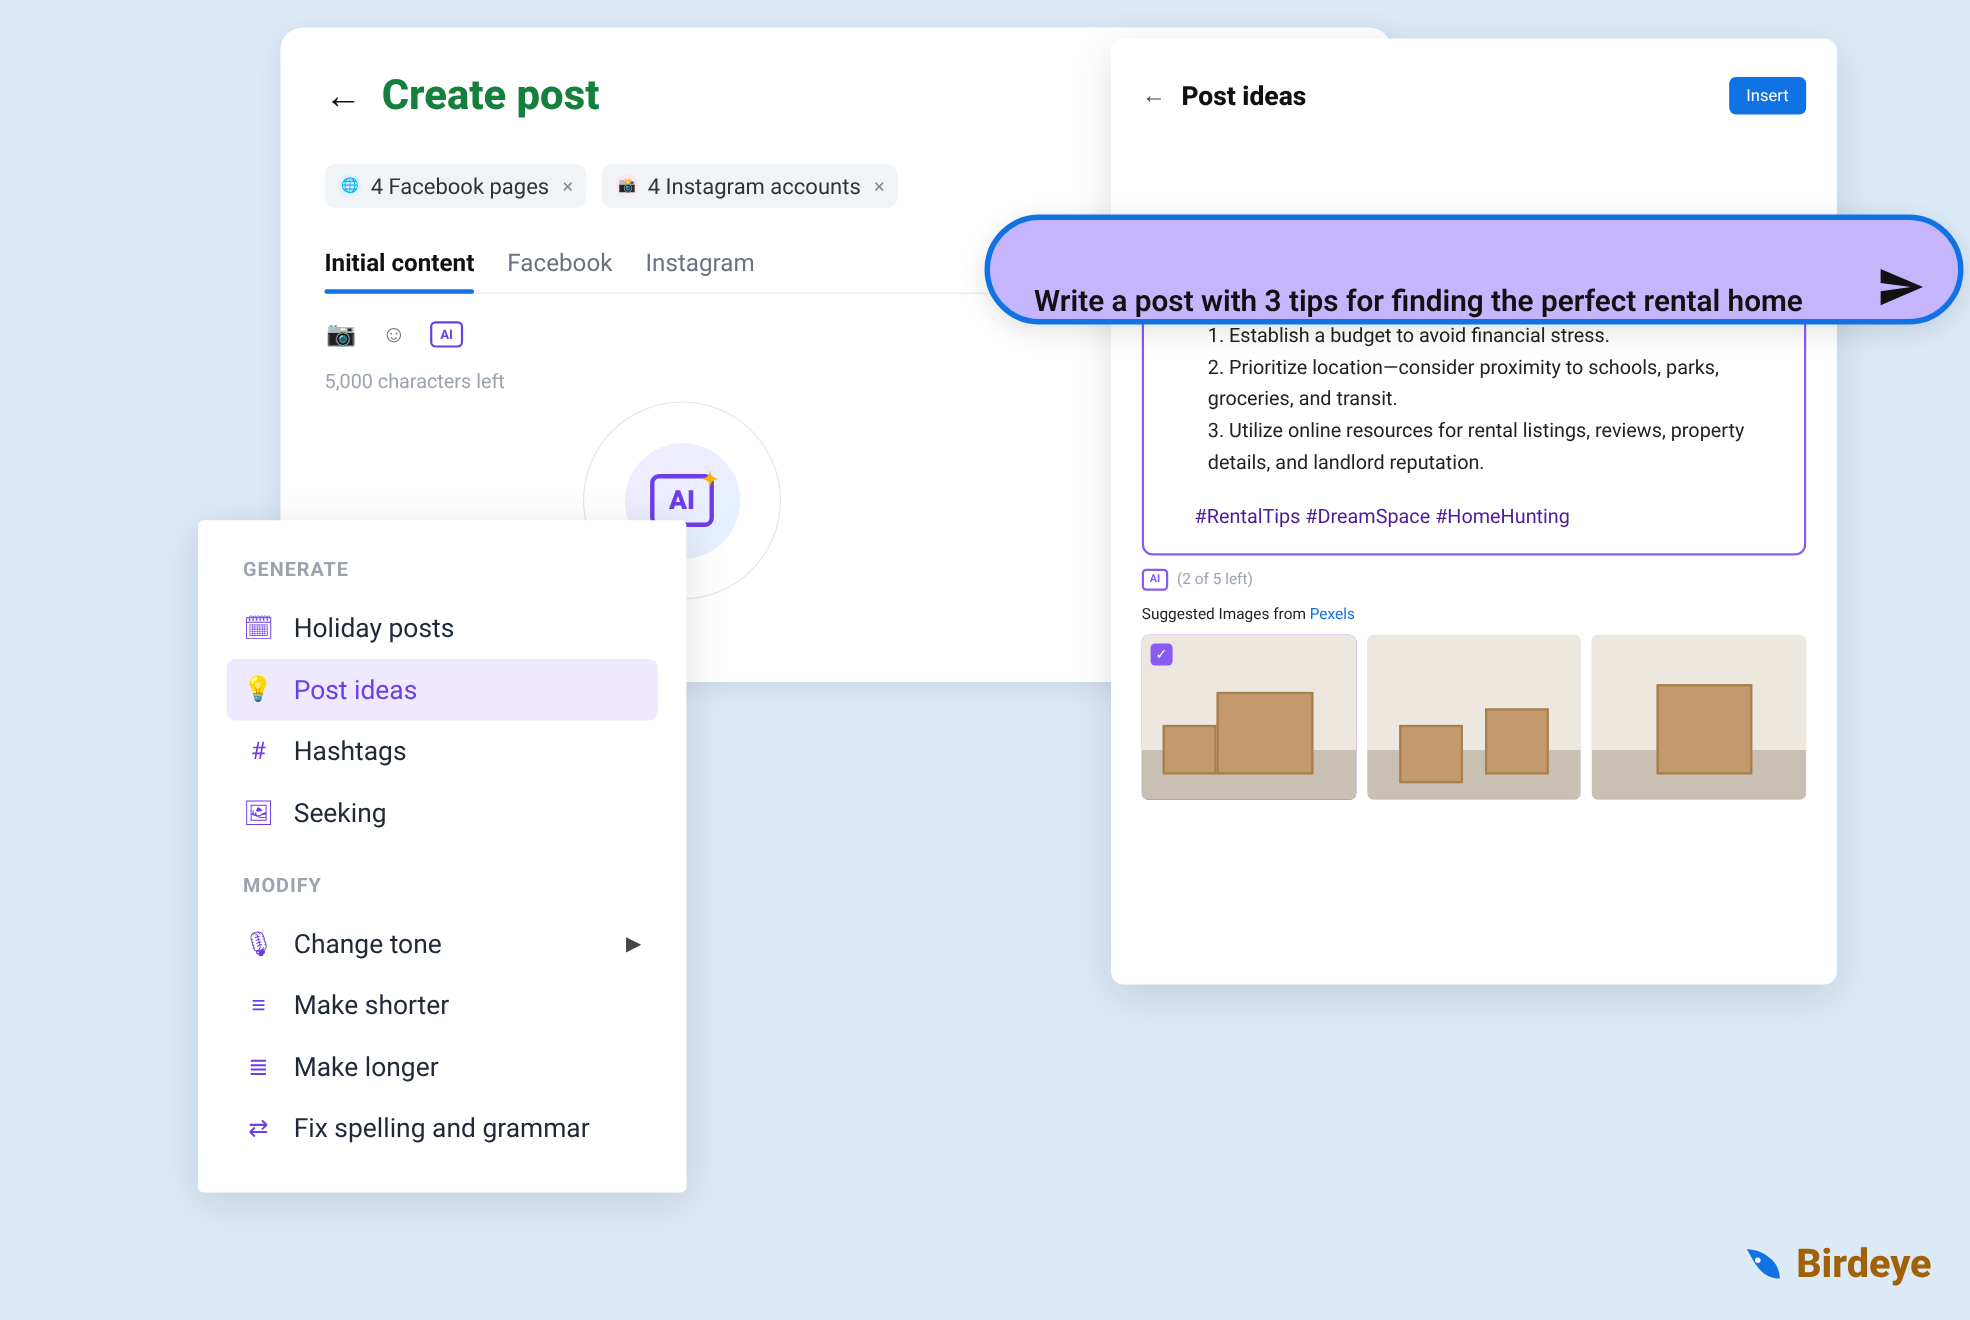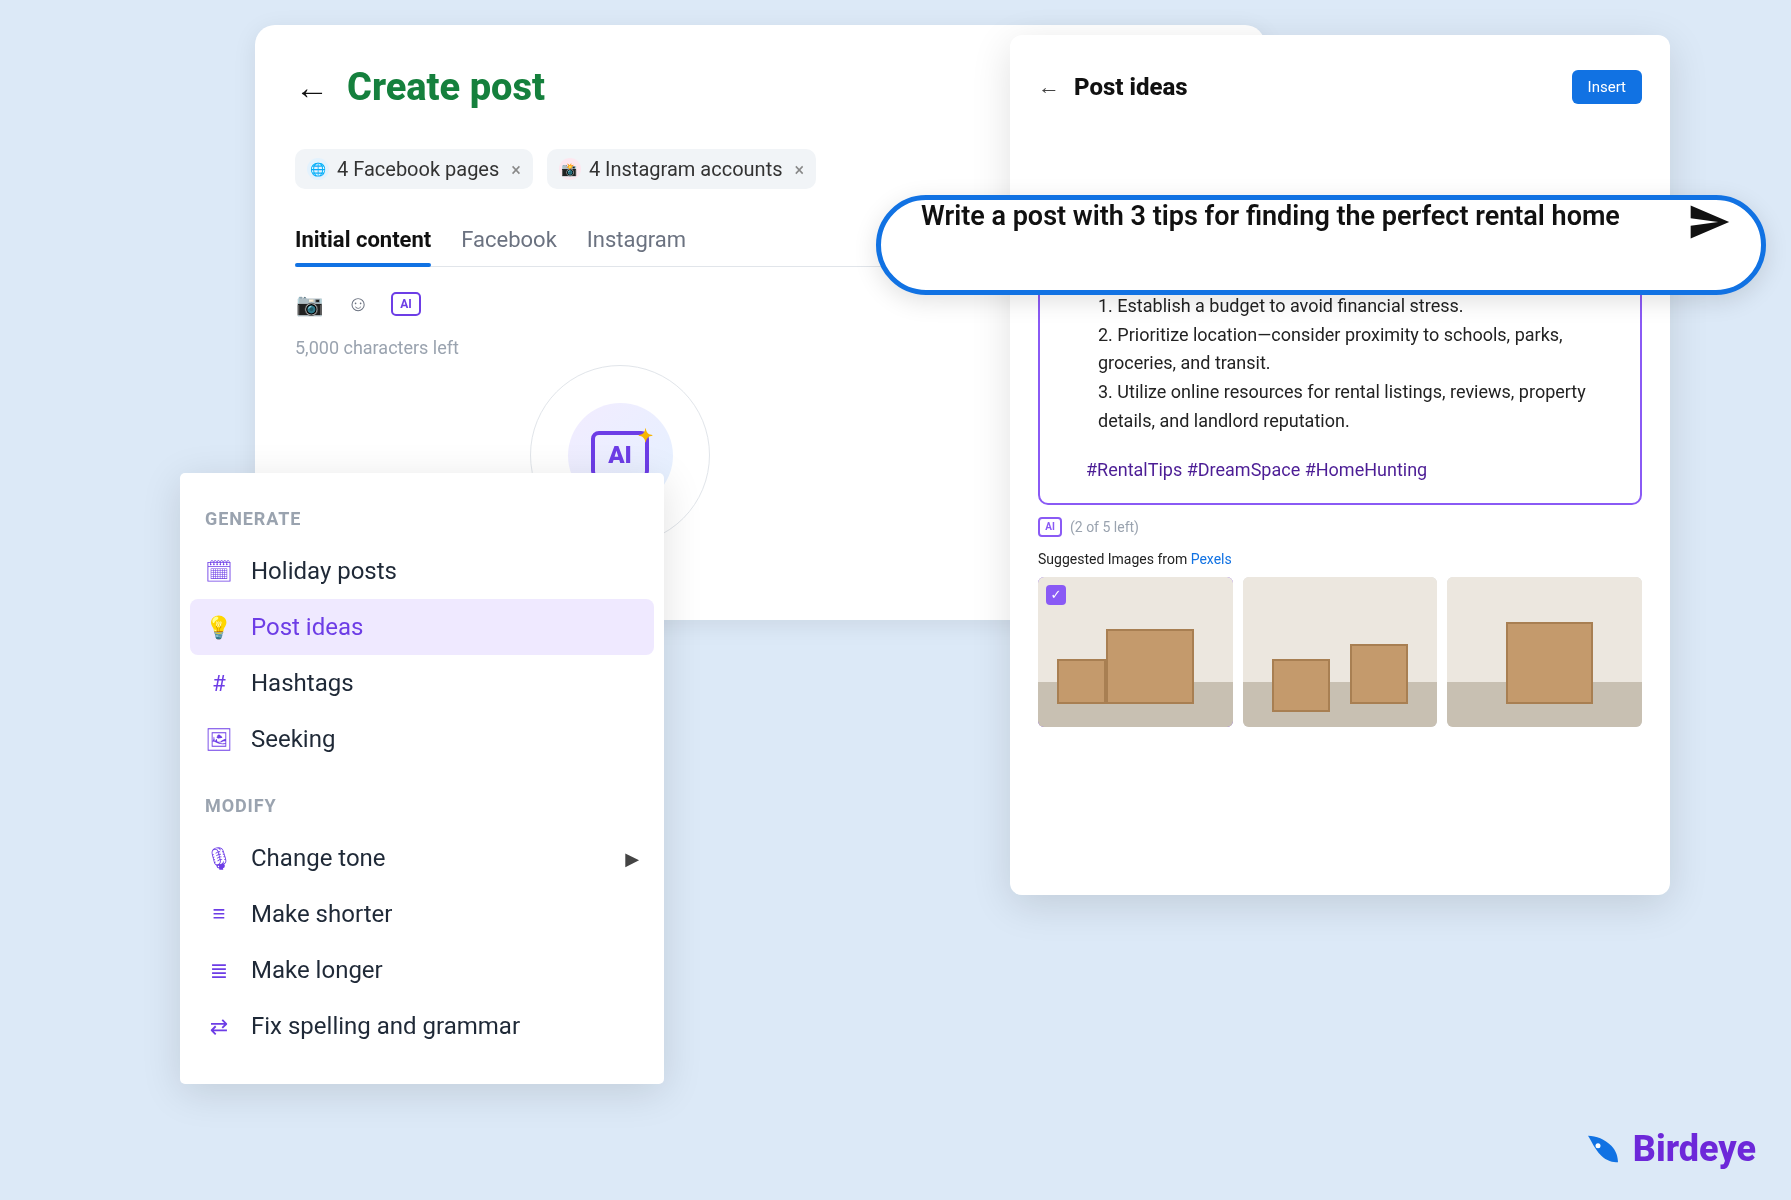--- a/index.html
+++ b/index.html
@@ -21,21 +21,21 @@
 .compose-bar{display:flex;align-items:center;gap:18px;padding:22px 0 10px}
 .tb-ic{width:30px;height:30px;display:flex;align-items:center;justify-content:center;color:#6b7280;cursor:pointer;font-size:22px}
 .tb-ai{width:30px;height:24px;border:2px solid #6d3de6;border-radius:5px;display:flex;align-items:center;justify-content:center;color:#6d3de6;font-size:12px;font-weight:700}
 .char-left{color:#9aa3af;font-size:18px;margin-top:8px}
 .ai-badge{position:absolute;left:275px;top:340px;width:180px;height:180px;border-radius:50%;background:#fff;border:1px solid #e1e5ea;display:flex;align-items:center;justify-content:center}
 .ai-inner{width:105px;height:105px;border-radius:50%;background:linear-gradient(135deg,#f2ecff,#e4f1ff);display:flex;align-items:center;justify-content:center}
 .ai-box{width:58px;height:48px;border:4px solid #6d3de6;border-radius:8px;display:flex;align-items:center;justify-content:center;color:#6d3de6;font-size:24px;font-weight:900;position:relative}
 .ai-star{position:absolute;top:-10px;right:-8px;color:#f7b500;font-size:18px}
 
 
-.menu{position:absolute;left:180px;top:473px;width:484px;background:#fff;border-radius:5px;box-shadow:0 8px 40px rgba(0,0,0,.12);padding:25px 0 30px}
+.menu{position:absolute;left:180px;top:473px;width:444px;background:#fff;border-radius:5px;box-shadow:0 8px 40px rgba(0,0,0,.12);padding:25px 16px 30px}
 .menu h5{color:#9aa3af;font-size:18px;letter-spacing:.05em;font-weight:700;padding:10px 25px 14px}
 .mi{display:flex;align-items:center;gap:18px;padding:14px 25px;font-size:24px;color:#1f2937;cursor:pointer;position:relative}
 .mi.active{background:#efe9ff;color:#6d3de6;border-radius:8px;margin:0 10px;padding-left:15px}
 .mi .ico{width:28px;display:flex;justify-content:center;color:#6d3de6;font-size:22px}
 .mi .chev{margin-left:auto;color:#444;font-size:18px}
 
 
 .ideas{position:absolute;left:1010px;top:35px;width:660px;height:860px;background:#fff;border-radius:12px;box-shadow:0 10px 40px rgba(0,0,0,.12);padding:35px 28px 25px}
 .ideas-head{display:flex;align-items:center;margin-bottom:20px}
 .ideas-head .back{font-size:22px;color:#444;margin-right:14px;cursor:pointer}
@@ -54,26 +54,26 @@
 .sugg-label a{color:#1172e3;text-decoration:none}
 .thumbs{display:flex;gap:10px}
 .thumb{flex:1;height:150px;background:#ddd;border-radius:6px;position:relative;overflow:hidden}
 .thumb.sel{outline:3px solid #8a5af5;outline-offset:-3px}
 .thumb .chk{position:absolute;top:8px;left:8px;width:20px;height:20px;background:#8a5af5;border-radius:4px;color:#fff;display:flex;align-items:center;justify-content:center;font-size:13px}
 
 .thumb-scene{position:absolute;inset:0;background:linear-gradient(#ece7df 70%,#c8c0b2 70%)}
 .box{position:absolute;background:#c49a6c;border:2px solid #a87f52}
 
 
-.prompt{position:absolute;left:876px;top:195px;width:890px;height:100px;background:#ffffff;border:5px solid #1172e3;border-radius:50px;display:flex;align-items:flex-start;padding:0 30px 0 40px;box-shadow:0 6px 25px rgba(0,0,0,.12)}
+.prompt{position:absolute;left:895px;top:195px;width:890px;height:100px;background:#c4b5fd;border:5px solid #1172e3;border-radius:50px;display:flex;align-items:flex-end;padding:0 30px 0 40px;box-shadow:0 6px 25px rgba(0,0,0,.12)}
 .prompt span{font-size:27px;font-weight:600;color:#111;white-space:nowrap}
 .send{margin-left:auto;color:#8a9097;cursor:pointer}
 
 
-.logo{position:absolute;right:35px;bottom:30px;display:flex;align-items:center;gap:10px;color:#6d28d9;font-size:36px;font-weight:800}
+.logo{position:absolute;right:35px;bottom:30px;display:flex;align-items:center;gap:10px;color:#a16207;font-size:36px;font-weight:800}
 .logo svg{width:40px;height:40px}
 </style>
 </head>
 <body>
 
 <div class="main-card">
   <div class="cp-header">
     <span class="back-arrow">←</span>
     <h1 class="cp-title">Create post</h1>
   </div>

